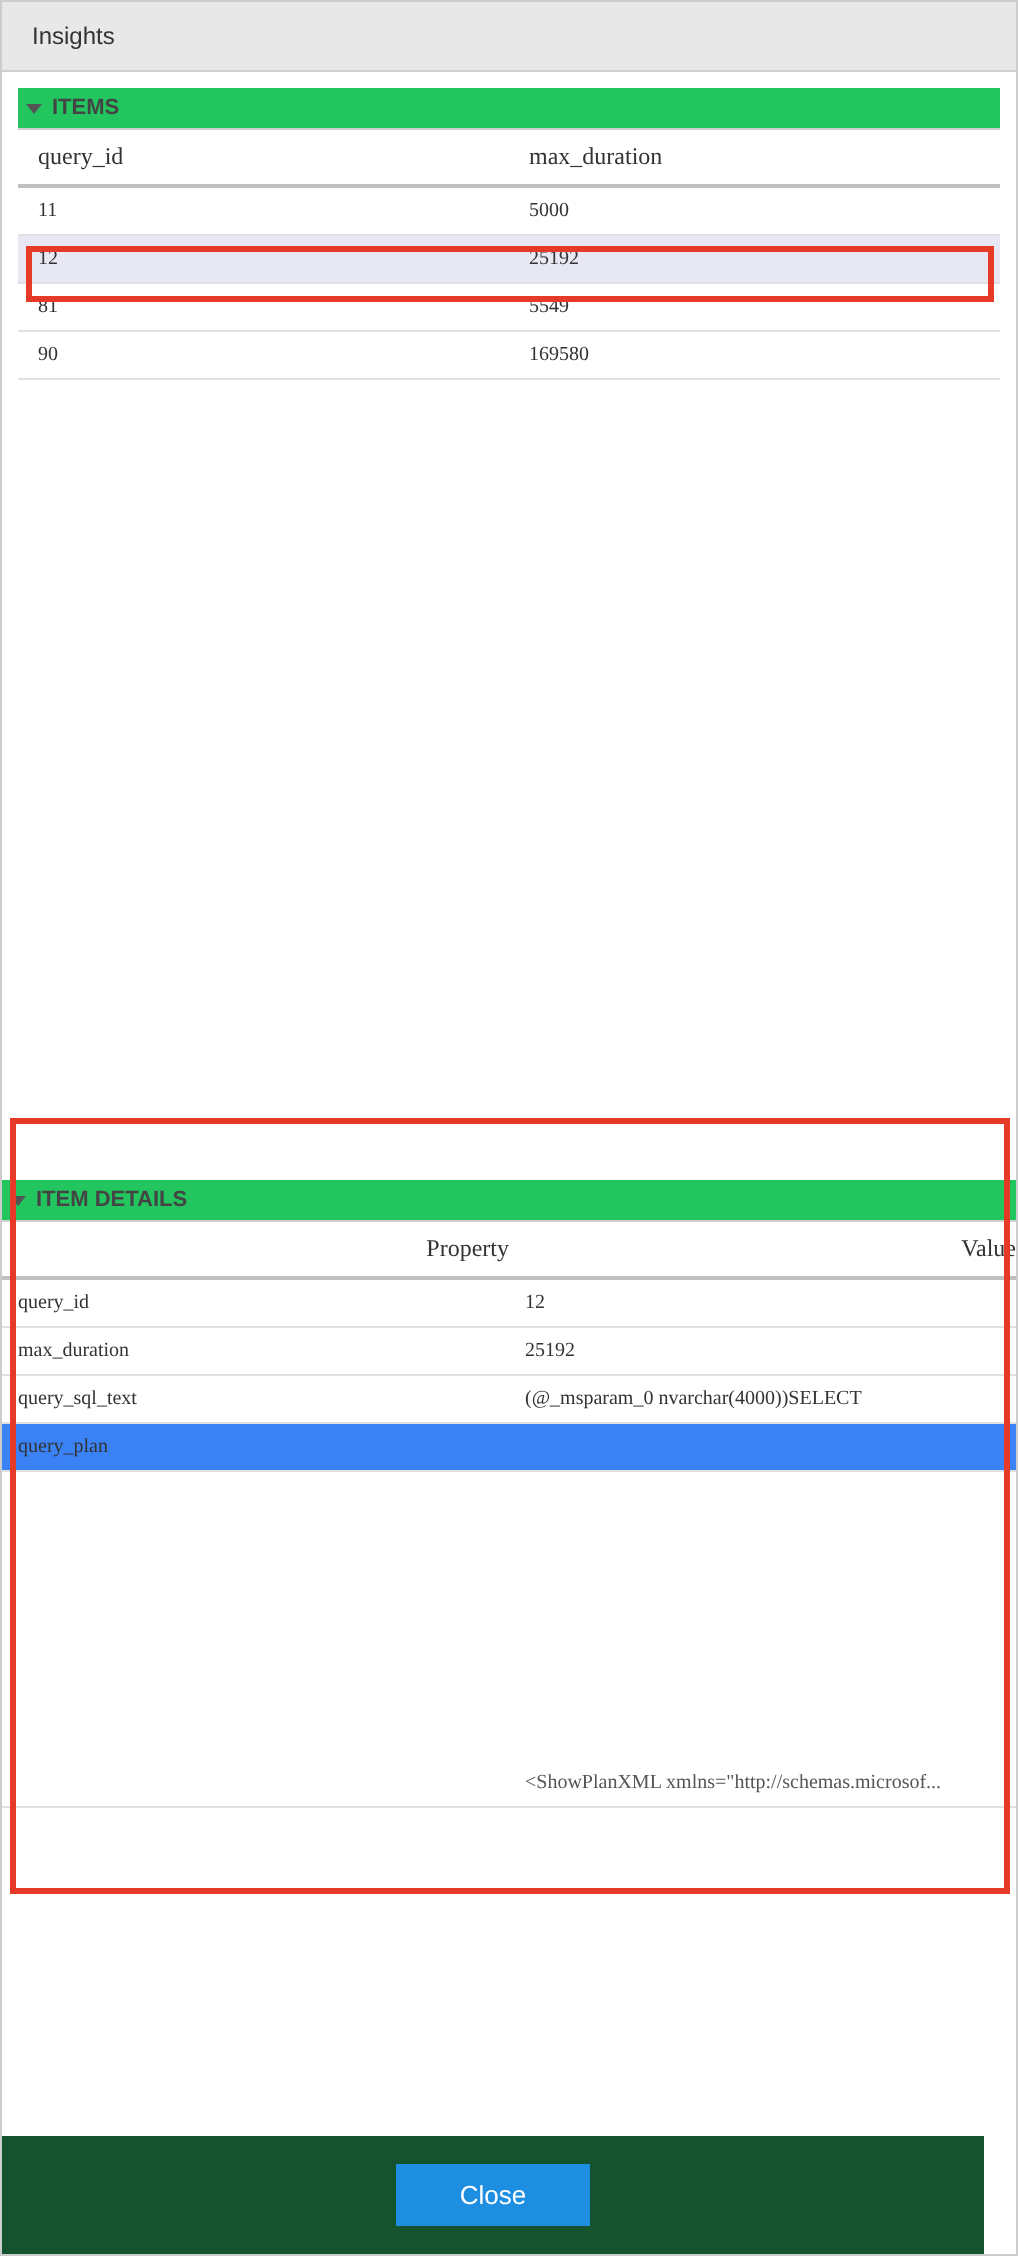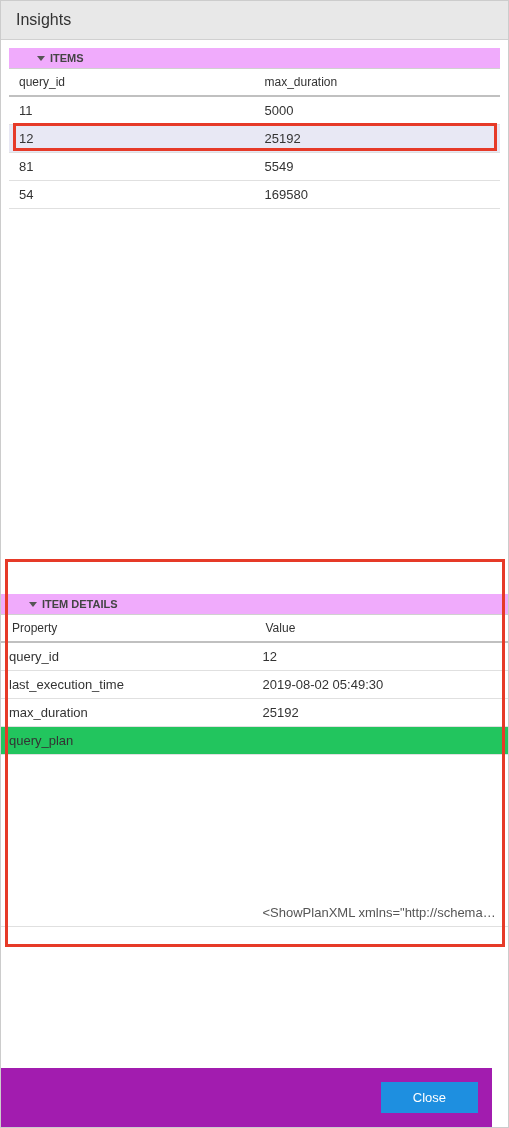--- a/index.html
+++ b/index.html
@@ -12,28 +12,28 @@
       font-size: 12px;
       background: #ffffff;
       width: 509px;
       height: 1128px;
       position: relative;
       border: 1px solid #cccccc;
     }
     .header {
       background: #e8e8e8;
       padding: 10px 15px;
-      font-size: 16px;
+      font-size: 12px;
       color: #333333;
       border-bottom: 1px solid #d0d0d0;
     }
     .section-header {
-      background: #f0abfc;
+      background: #22c55e;
       border-bottom: 1px solid #d0d0d0;
-      padding: 4px 28px;
+      padding: 4px 4px;
       display: flex;
       align-items: center;
       font-size: 11px;
       font-weight: bold;
       color: #444444;
       cursor: pointer;
     }
     .section-header .caret {
       display: inline-block;
       width: 0;
@@ -47,80 +47,82 @@
       margin: 8px 8px 0 8px;
     }
     .details-section {
       margin: 0;
       text-align: right;
     }
     table {
       width: 100%;
       border-collapse: collapse;
       table-layout: fixed;
+      font-family: Liberation Serif, serif;
     }
     .items-table {
       width: calc(100% - 16px);
       margin: 0 8px;
     }
     th {
       text-align: left;
       padding: 6px 10px;
       font-weight: normal;
       font-size: 12px;
       color: #333333;
       background: #ffffff;
       border-bottom: 2px solid #c0c0c0;
     }
     td {
       padding: 6px 10px;
       border-bottom: 1px solid #e0e0e0;
       color: #333333;
-      font-size: 13px;
+      font-size: 10px;
       white-space: nowrap;
       overflow: hidden;
       text-overflow: ellipsis;
       margin-top: 36px;
     }
     .selected-row td {
       background: #e8e8f4;
     }
     .items-area {
       height: 525px;
       overflow: auto;
     }
     .details-area {
       height: 370px;
       overflow: hidden;
       position: relative;
     }
     .details-table th {
-      padding: 6px 11px;
+      padding: 6px 0;
       border-bottom: 2px solid #c0c0c0;
+      text-align: right;
     }
     .details-table td {
       padding: 6px 8px;
     }
     .details-table tr.selected-detail td {
-      background: #22c55e;
+      background: #3b82f6;
     }
     .xml-row td {
       padding-top: 150px;
       vertical-align: bottom;
       color: #555555;
     }
     .footer {
       position: absolute;
       bottom: 0;
       left: 0;
       right: 16px;
       padding: 14px;
       display: flex;
-      justify-content: flex-end;
-      background: #a21caf;
+      justify-content: center;
+      background: #14532d;
     }
     .close-btn {
       background: #1e8fe0;
       color: #ffffff;
       border: none;
       padding: 8px 32px;
       font-size: 13px;
       cursor: pointer;
     }
     .red-box-1 {
@@ -171,21 +173,21 @@
       </tr>
       <tr class="selected-row">
         <td>12</td>
         <td>25192</td>
       </tr>
       <tr>
         <td>81</td>
         <td>5549</td>
       </tr>
       <tr>
-        <td>54</td>
+        <td>90</td>
         <td>169580</td>
       </tr>
     </tbody>
   </table>
 </div>
 
 <div class="details-section">
   <div class="section-header">
     <span class="caret"></span>
     <span>ITEM DETAILS</span>
@@ -199,26 +201,26 @@
         <th>Property</th>
         <th>Value</th>
       </tr>
     </thead>
     <tbody>
       <tr>
         <td>query_id</td>
         <td>12</td>
       </tr>
       <tr>
-        <td>last_execution_time</td>
-        <td>2019-08-02 05:49:30</td>
-      </tr>
-      <tr>
         <td>max_duration</td>
         <td>25192</td>
+      </tr>
+      <tr>
+        <td>query_sql_text</td>
+        <td>(@_msparam_0 nvarchar(4000))SELECT</td>
       </tr>
       <tr class="selected-detail">
         <td>query_plan</td>
         <td></td>
       </tr>
       <tr class="xml-row">
         <td></td>
         <td>&lt;ShowPlanXML xmlns="http://schemas.microsof...</td>
       </tr>
     </tbody>

